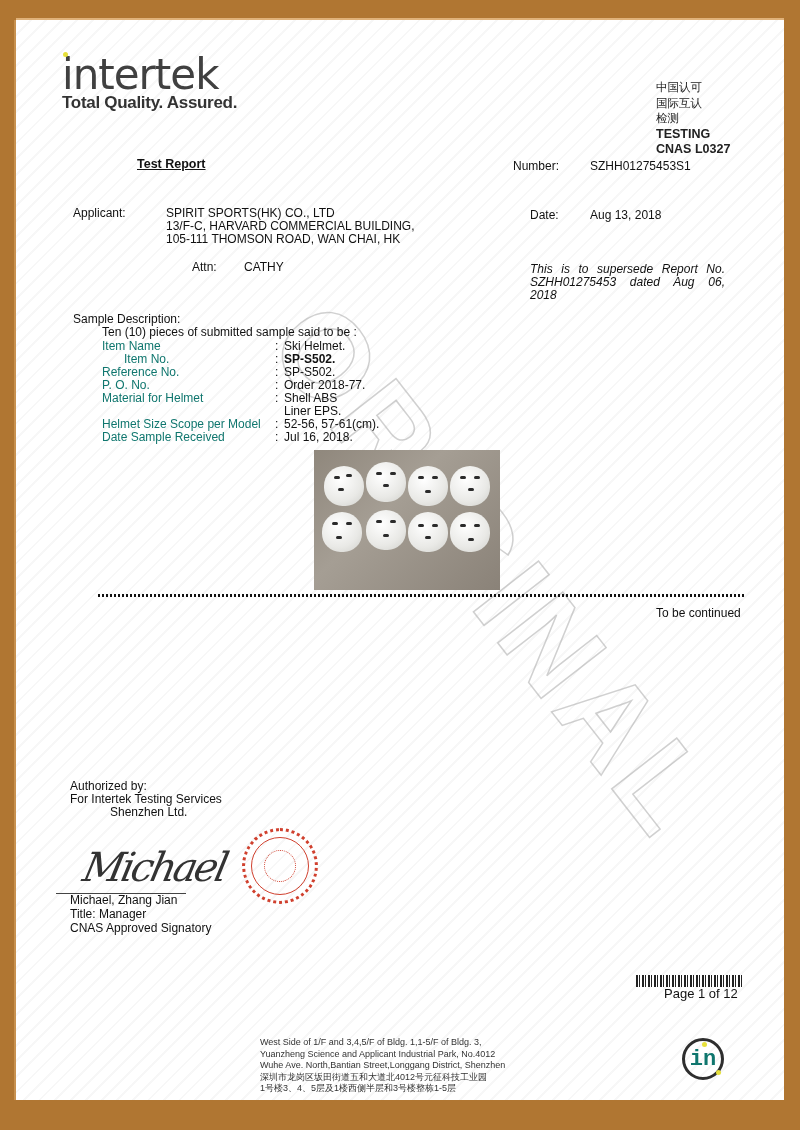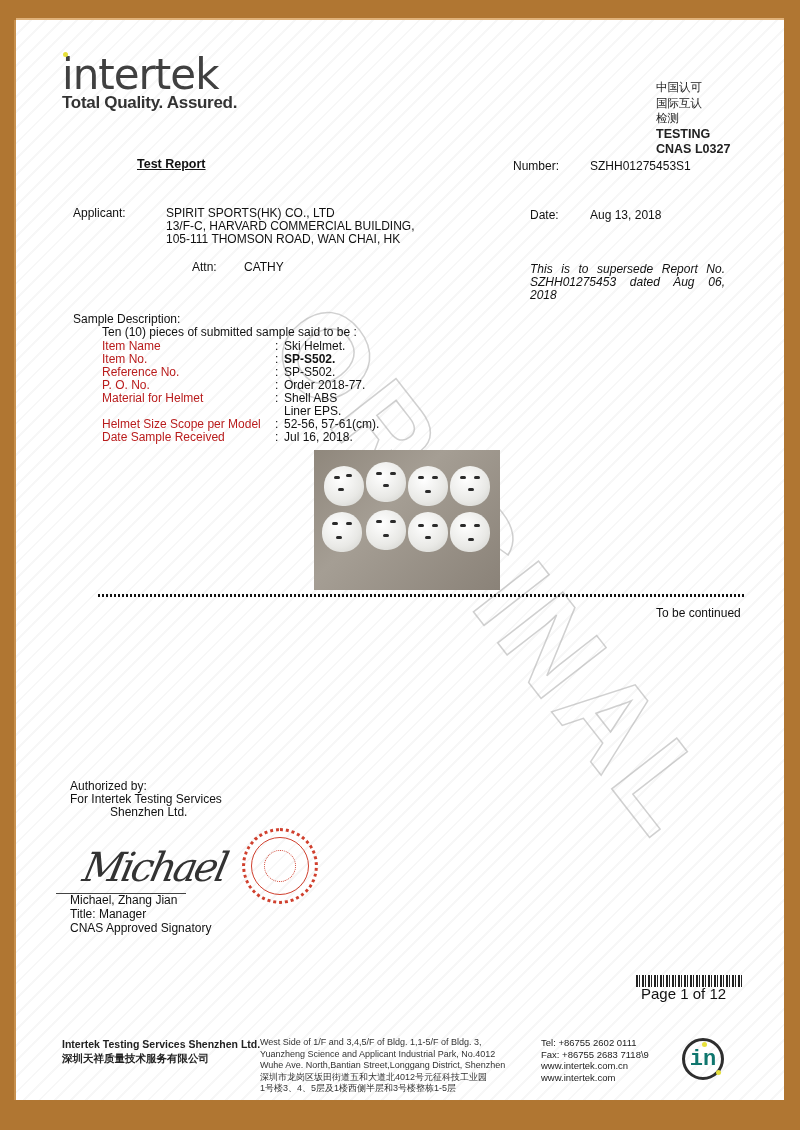--- a/index.html
+++ b/index.html
@@ -43,21 +43,21 @@
   .cnas {
     left:538px; top:50px; width:92px; height:80px;
   }
   .cnas-ring { position:absolute; left:6px; top:0; width:80px; height:80px; border-radius:50%; background:#243c7a; }
   .cnas-band { position:absolute; left:0; top:28px; width:92px; height:24px; background:#fff; }
   .cnas-text { position:absolute; left:0; top:22px; width:92px; text-align:center; font-size:31px; font-weight:bold; font-style:italic; color:#243c7a; letter-spacing:-1px; }
   .cn-block { left:640px; top:60px; font-size:11.5px; line-height:15.5px; color:#222; }
   .cn-block .b { font-weight:bold; font-size:12.5px; }
   .txt { font-size:12px; color:#111; line-height:13px; white-space:nowrap; }
   .title { left:121px; top:138px; font-weight:bold; text-decoration:underline; font-size:12.5px; }
-  .sd-row { position:absolute; left:86px; font-size:12px; color:#b91c1c; white-space:nowrap; }
+  .sd-row { position:absolute; left:86px; font-size:12px; color:#0f766e; white-space:nowrap; }
   .sd-colon { position:absolute; left:259px; font-size:12px; color:#111; }
   .sd-val { position:absolute; left:268px; font-size:12px; color:#111; white-space:nowrap; }
   .photo {
     left:298px; top:430px; width:186px; height:140px;
     background: linear-gradient(135deg, #8f877c, #a59e94 40%, #8a8278);
   }
   .helmet {
     position:absolute; width:40px; height:40px; border-radius:50% 50% 46% 46%;
     background: radial-gradient(circle at 40% 35%, #ffffff, #e9e9e6 60%, #cfcfca);
   }
@@ -130,21 +130,21 @@
   <div class="abs txt" style="left:57px;top:293px;">Sample Description:</div>
   <div class="abs txt" style="left:86px;top:306px;">Ten (10) pieces of submitted sample said to be :</div>
 
   <div>
     <div>
       <span class="sd-row" style="top:319px;">Item Name</span>
       <span class="sd-colon" style="top:319px;">:</span>
       <span class="sd-val" style="top:319px;font-weight:normal;">Ski Helmet.</span>
     </div>
     <div>
-      <span class="sd-row" style="top:332px;">Item No.</span>
+      <span class="sd-row" style="top:332px;margin-left:22px;">Item No.</span>
       <span class="sd-colon" style="top:332px;">:</span>
       <span class="sd-val" style="top:332px;font-weight:bold;">SP-S502.</span>
     </div>
     <div>
       <span class="sd-row" style="top:345px;">Reference No.</span>
       <span class="sd-colon" style="top:345px;">:</span>
       <span class="sd-val" style="top:345px;">SP-S502.</span>
     </div>
     <div>
       <span class="sd-row" style="top:358px;">P. O. No.</span>
@@ -227,35 +227,25 @@
   <div class="abs txt" style="left:54px;top:888px;">Title: Manager</div>
   <div class="abs txt" style="left:54px;top:902px;">CNAS Approved Signatory</div>
 
   <div class="abs seal" title="Intertek Testing Services Shenzhen Ltd.">
     <div class="seal-inner">
         <div class="seal-core"></div>
       </div>
   </div>
 
   <div class="abs barcode"></div>
-  <div class="abs txt" style="left:625px;top:967px;font-size:15px;">Page 1 of 12</div>
-
-  <div class="abs footer-company">
-    <div>Intertek Testing Services Shenzhen Ltd.</div>
-    <div>深圳天祥质量技术服务有限公司</div>
-  </div>
+  <div class="abs txt" style="left:648px;top:967px;font-size:13px;">Page 1 of 12</div>
+
   <div class="abs footer-address">
     <div>West Side of 1/F and 3,4,5/F of Bldg. 1,1-5/F of Bldg. 3,</div>
     <div>Yuanzheng Science and Applicant Industrial Park, No.4012</div>
     <div>Wuhe Ave. North,Bantian Street,Longgang District, Shenzhen</div>
     <div>深圳市龙岗区坂田街道五和大道北4012号元征科技工业园</div>
     <div>1号楼3、4、5层及1楼西侧半层和3号楼整栋1-5层</div>
   </div>
-  <div class="abs footer-contact">
-    <div>Tel: +86755 2602 0111</div>
-    <div>Fax: +86755 2683 7118\9</div>
-    <div>www.intertek.com.cn</div>
-    <div>www.intertek.com</div>
-  </div>
   <div class="abs in-logo">in</div>
   <div class="abs in-dot1"></div>
   <div class="abs in-dot2"></div>
 </div>
 
 </body></html>

